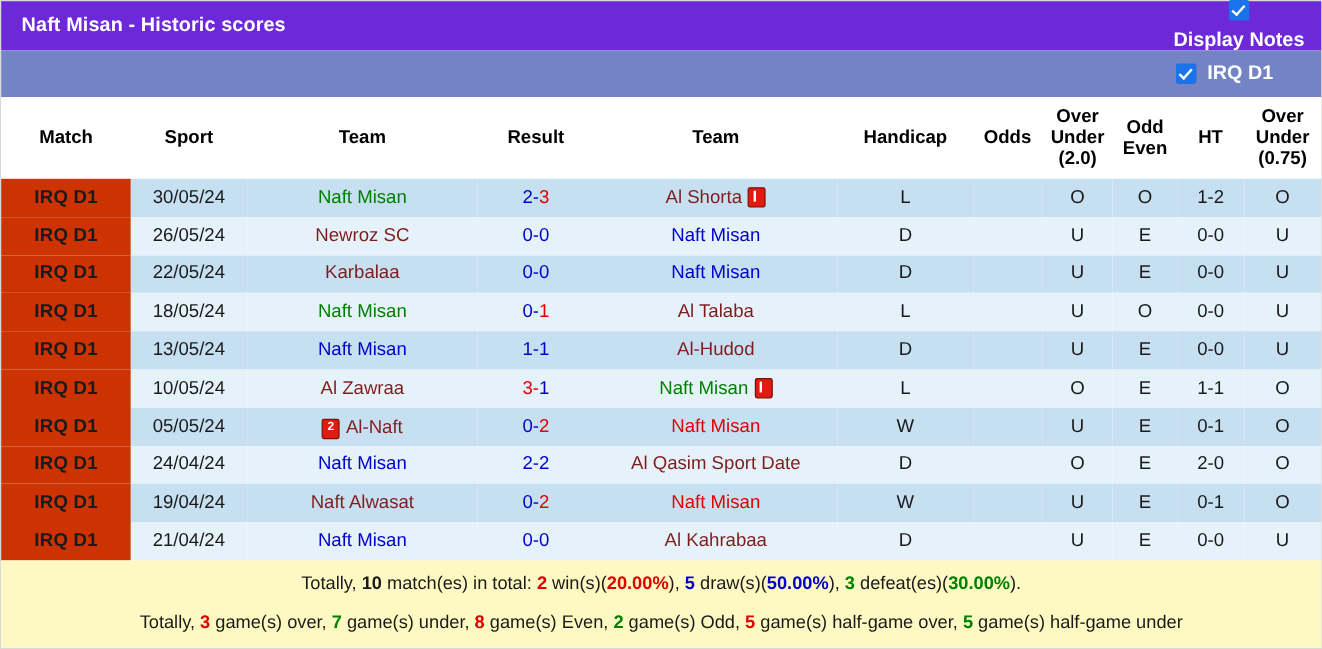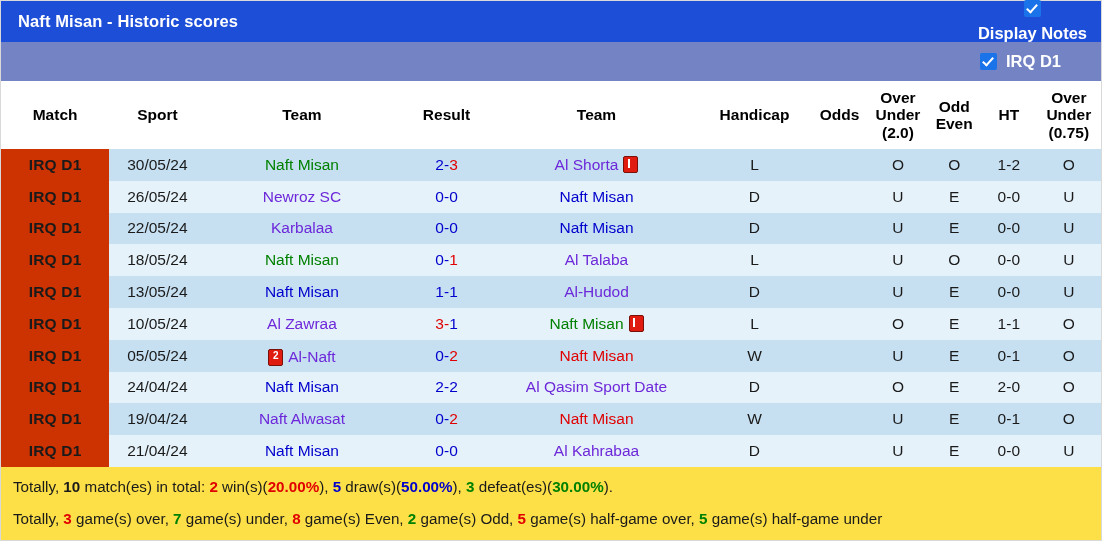--- a/index.html
+++ b/index.html
@@ -19,21 +19,21 @@
     box-sizing: border-box;
     border: 1px solid #d9d9d9;
     background: #fdfdfb;
     display: flex;
     flex-direction: column;
   }
 
   
   .titlebar {
     height: 41px;
-    background: #1d4ed8;
+    background: #6d28d9;
     display: flex;
     align-items: center;
     justify-content: space-between;
     padding: 0 14px 0 17px;
     box-sizing: border-box;
   }
   .title-text {
     color: #ffffff;
     font-size: 16.5px;
     font-weight: bold;
@@ -131,21 +131,21 @@
     font-weight: bold;
     font-size: 15.5px;
     letter-spacing: 0.2px;
   }
   td.date { font-size: 15px; }
   .teamcell { display: inline-flex; align-items: center; gap: 5px; justify-content: center; }
 
   .c-green { color: #008000; }
   .c-blue  { color: #0000cc; }
   .c-red   { color: #e00000; }
-  .c-black { color: #6d28d9; }
+  .c-black { color: #7f1d1d; }
 
   
   .redcard {
     display: inline-block;
     width: 13px;
     height: 15px;
     background: #e01b10;
     border: 1.6px solid #7a1008;
     border-radius: 2px;
     position: relative;
@@ -165,23 +165,24 @@
     color: #ffffff;
     font-size: 10px;
     font-weight: bold;
     line-height: 12px;
     text-align: center;
   }
 
   
   .footer {
     flex: 1;
-    background: #fde047;
+    background: #fef9c3;
     padding: 9px 12px 0 12px;
     box-sizing: border-box;
+    text-align: center;
   }
   .footer p {
     margin: 0 0 10px 0;
     font-size: 15.2px;
     color: #1a1a1a;
     line-height: 1.45;
   }
   .footer b { font-weight: bold; }
 </style>
 </head>

